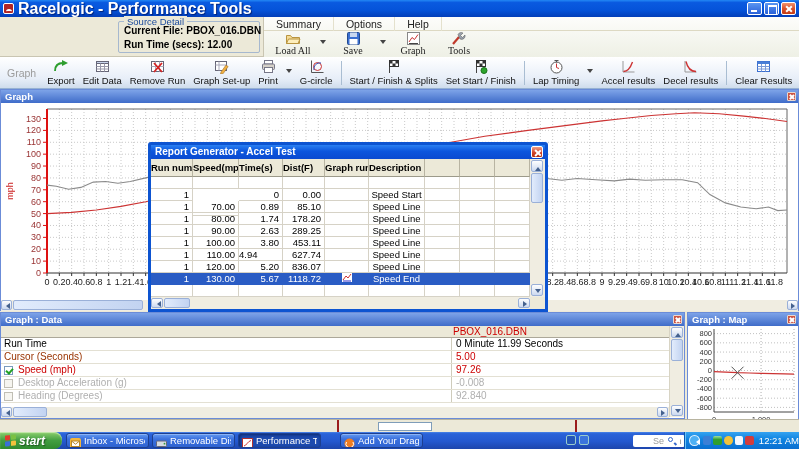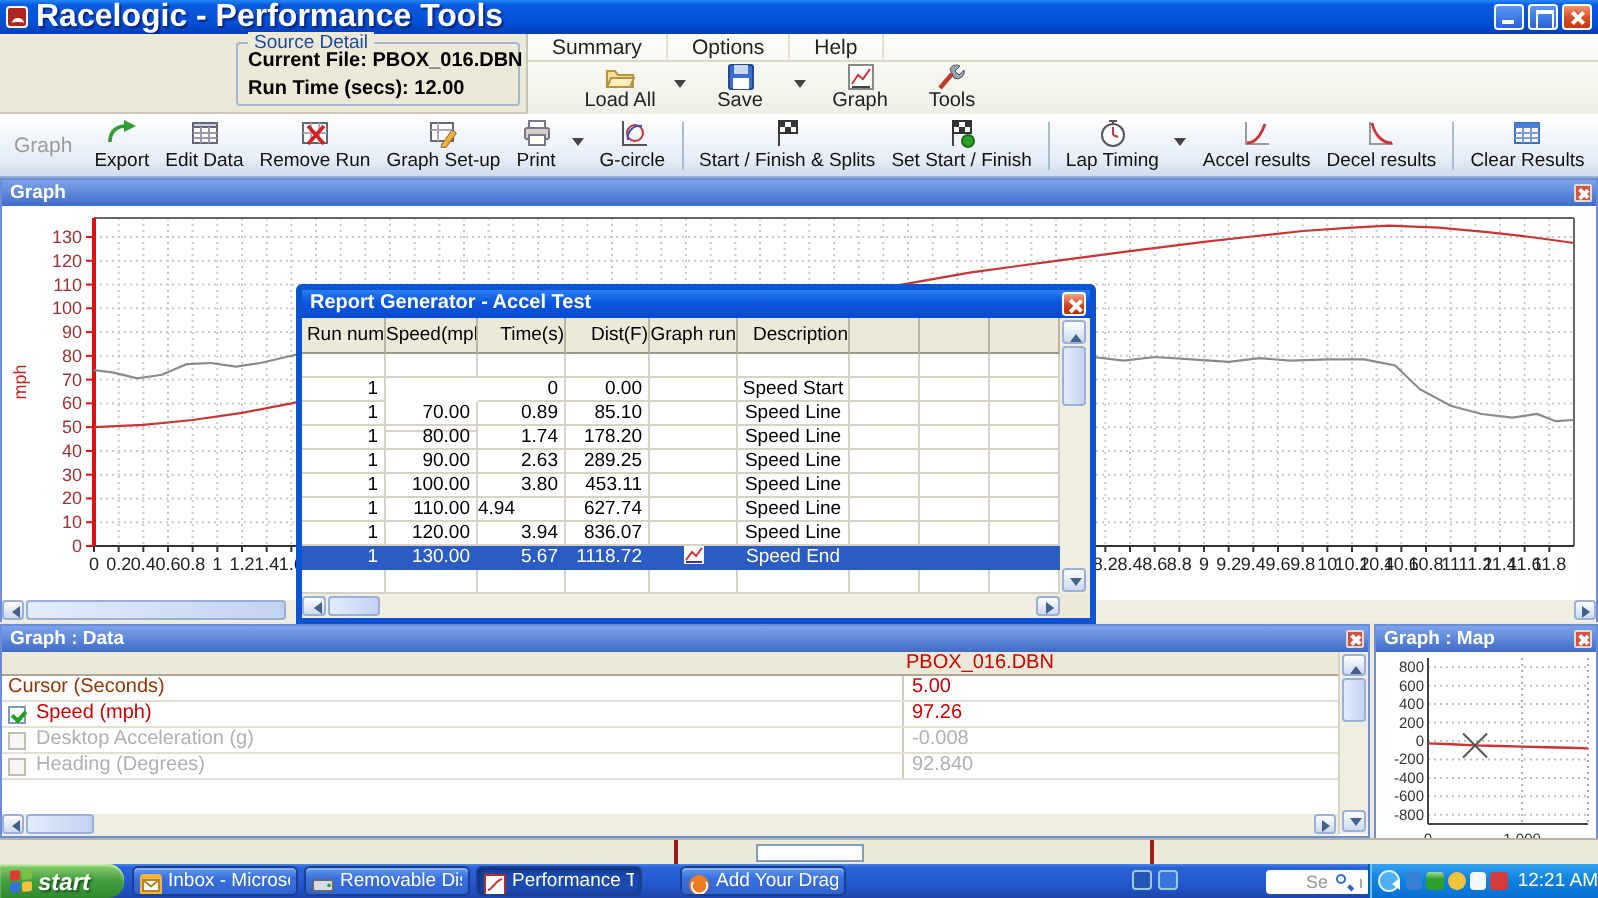--- a/index.html
+++ b/index.html
@@ -30,21 +30,21 @@
     border-left:2px solid #cc2222;border-bottom:2px solid #cc2222;border-radius:50%;transform:rotate(18deg);}
   .swoosh2{position:absolute;left:12px;top:14px;width:78px;height:12px;border-bottom:2px solid #cc2222;border-radius:50%;}
   .logo-dot{position:absolute;left:10px;top:25px;width:4px;height:4px;border-radius:50%;background:#222;}
   #source-group{position:absolute;left:118px;top:4px;width:142px;height:32px;border:1px solid #a6b8cf;border-radius:2px;}
   #source-label{position:absolute;left:5px;top:-6px;background:#ece9d8;padding:0 3px;font-size:9.5px;color:#1b4a9c;}
   .src-line{position:absolute;left:5px;font-size:10px;font-weight:bold;color:#000;white-space:nowrap;}
   #menu-zone{position:absolute;left:263px;top:0;width:536px;height:40px;border-left:1px solid #c9c5b2;
     background:linear-gradient(180deg,#fdfdfb,#eef0e5);}
   #menu-row{display:flex;height:14px;border-bottom:1px solid #ddd9c3;align-items:flex-start;}
   .menu-item{font-size:10.5px;color:#222;padding:0 12px;height:14px;line-height:14px;border-right:1px solid #e4e1cd;}
-  #filebar{display:flex;align-items:center;height:25px;padding-left:23px;}
+  #filebar{display:flex;align-items:center;height:25px;padding-left:6px;font-family:Liberation Serif, serif;}
   .fileitem{display:flex;flex-direction:column;align-items:center;width:46px;font-size:10px;color:#222;line-height:10px;}
   .fileitem .fi-icon{height:15px;}
   .caret{width:0;height:0;border:3px solid transparent;border-top:4px solid #444;margin:0 4px;}
 
   
   #toolbar{position:absolute;left:0;top:57px;width:799px;height:32px;display:flex;align-items:center;
     background:linear-gradient(180deg,#ffffff,#e7eef8 70%,#cfdcec);border-bottom:1px solid #96b1d2;}
   #tb-context{color:#9b9b9b;font-size:10.5px;padding:0 7px;}
   .tb-item{display:flex;flex-direction:column;align-items:center;justify-content:center;height:30px;
     padding:0 4px;font-size:9.5px;color:#111;white-space:nowrap;line-height:10px;}
@@ -86,21 +86,21 @@
   #dlg-close::before,#dlg-close::after{content:"";position:absolute;left:5px;top:2px;width:1.5px;height:8px;background:#fff;}
   #dlg-close::before{transform:rotate(45deg);}
   #dlg-close::after{transform:rotate(-45deg);}
   #dlg-body{position:relative;width:394px;height:150px;background:#fff;}
   #dlg-table{position:absolute;left:0;top:0;width:379px;height:138px;overflow:hidden;}
   .drow{display:flex;height:12px;}
   .drow.hdr{height:18px;}
   .dcell{border-right:1px solid #d6d2c6;border-bottom:1px solid #d6d2c6;font-size:9.5px;overflow:hidden;
     white-space:nowrap;line-height:12px;color:#000;}
   .drow.hdr .dcell{background:#ece9d8;border-right:1px solid #b8b4a2;border-bottom:1px solid #9c9a8a;
-    text-align:right;line-height:18px;font-size:9.5px;}
+    text-align:left;line-height:18px;font-size:9.5px;font-weight:bold;}
   .drow.sel .dcell{background:#2a5cc4;color:#fff;border-color:#2a5cc4;}
   #dlg-vscroll{position:absolute;right:0;top:0;width:15px;height:138px;background:#f0ede1;}
   #dlg-hscroll{position:absolute;left:0;top:138px;width:379px;height:12px;background:#f0ede1;}
   #dlg-corner{position:absolute;right:0;top:138px;width:15px;height:12px;background:#ece9d8;}
 
   
   #data-panel{left:0;top:312px;width:685px;height:107px;}
   #dp-header{position:absolute;left:0;top:13px;width:668px;height:12px;background:#ece9d8;border-bottom:1px solid #aca899;}
   #dp-file{position:absolute;left:452px;top:0;font-size:10px;color:#cc0000;line-height:12px;}
   #dp-rows{position:absolute;left:0;top:25px;width:668px;}
@@ -569,20 +569,24 @@
 <div class="panel" id="data-panel">
   <div class="caption">
     <span>Graph : Data</span>
     <span class="cap-close"></span>
   </div>
   <div id="dp-header">
     <span id="dp-file">PBOX_016.DBN</span>
   </div>
   <div id="dp-rows">
       <div class="prow">
+        <span class="plabel" style="color: rgb(0, 0, 0);">Run Time</span>
+        <span class="pvalue" style="color: rgb(0, 0, 0);">0 Minute 11.99 Seconds</span>
+      </div>
+      <div class="prow">
         <span class="plabel" style="color: rgb(153, 51, 0);">Cursor (Seconds)</span>
         <span class="pvalue" style="color: rgb(204, 0, 0);">5.00</span>
       </div>
       <div class="prow hascb">
         <span class="cb checked"></span>
         <span class="plabel" style="color: rgb(204, 0, 0);">Speed (mph)</span>
         <span class="pvalue" style="color: rgb(204, 0, 0);">97.26</span>
       </div>
       <div class="prow hascb">
         <span class="cb disabled"></span>
@@ -748,21 +752,21 @@
           <div class="dcell" style="width: 42px; text-align: right; padding-right: 3px;">627.74</div>
           <div class="dcell" style="width: 44px; text-align: center;"></div>
           <div class="dcell" style="width: 56px; text-align: center;">Speed Line</div>
           <div class="dcell" style="width: 35px; text-align: center;"></div>
           <div class="dcell" style="width: 35px; text-align: center;"></div>
           <div class="dcell" style="width: 35px; text-align: center;"></div>
         </div>
         <div class="drow">
           <div class="dcell" style="width: 42px; text-align: right; padding-right: 3px;">1</div>
           <div class="dcell" style="width: 46px; text-align: right; padding-right: 3px;">120.00</div>
-          <div class="dcell" style="width: 44px; text-align: right; padding-right: 3px;">3.94</div>
+          <div class="dcell" style="width: 44px; text-align: right; padding-right: 3px;">5.20</div>
           <div class="dcell" style="width: 42px; text-align: right; padding-right: 3px;">836.07</div>
           <div class="dcell" style="width: 44px; text-align: center;"></div>
           <div class="dcell" style="width: 56px; text-align: center;">Speed Line</div>
           <div class="dcell" style="width: 35px; text-align: center;"></div>
           <div class="dcell" style="width: 35px; text-align: center;"></div>
           <div class="dcell" style="width: 35px; text-align: center;"></div>
         </div>
         <div class="drow sel">
           <div class="dcell" style="width: 42px; text-align: right; padding-right: 3px;">1</div>
           <div class="dcell" style="width: 46px; text-align: right; padding-right: 3px;">130.00</div>

